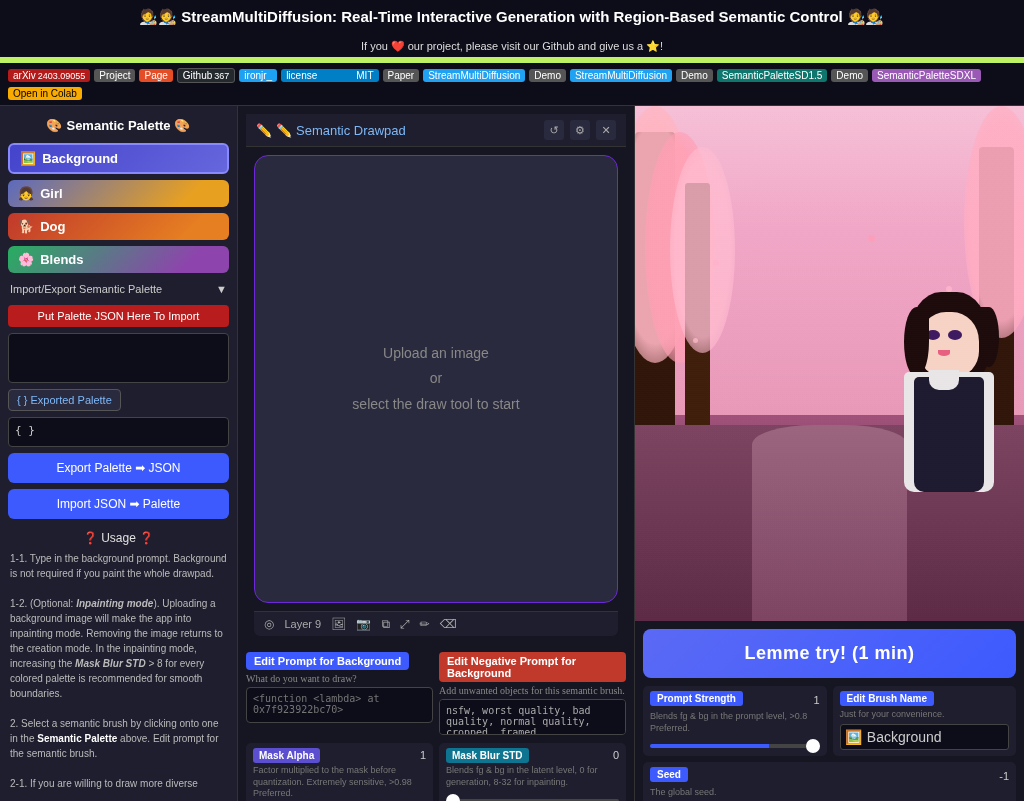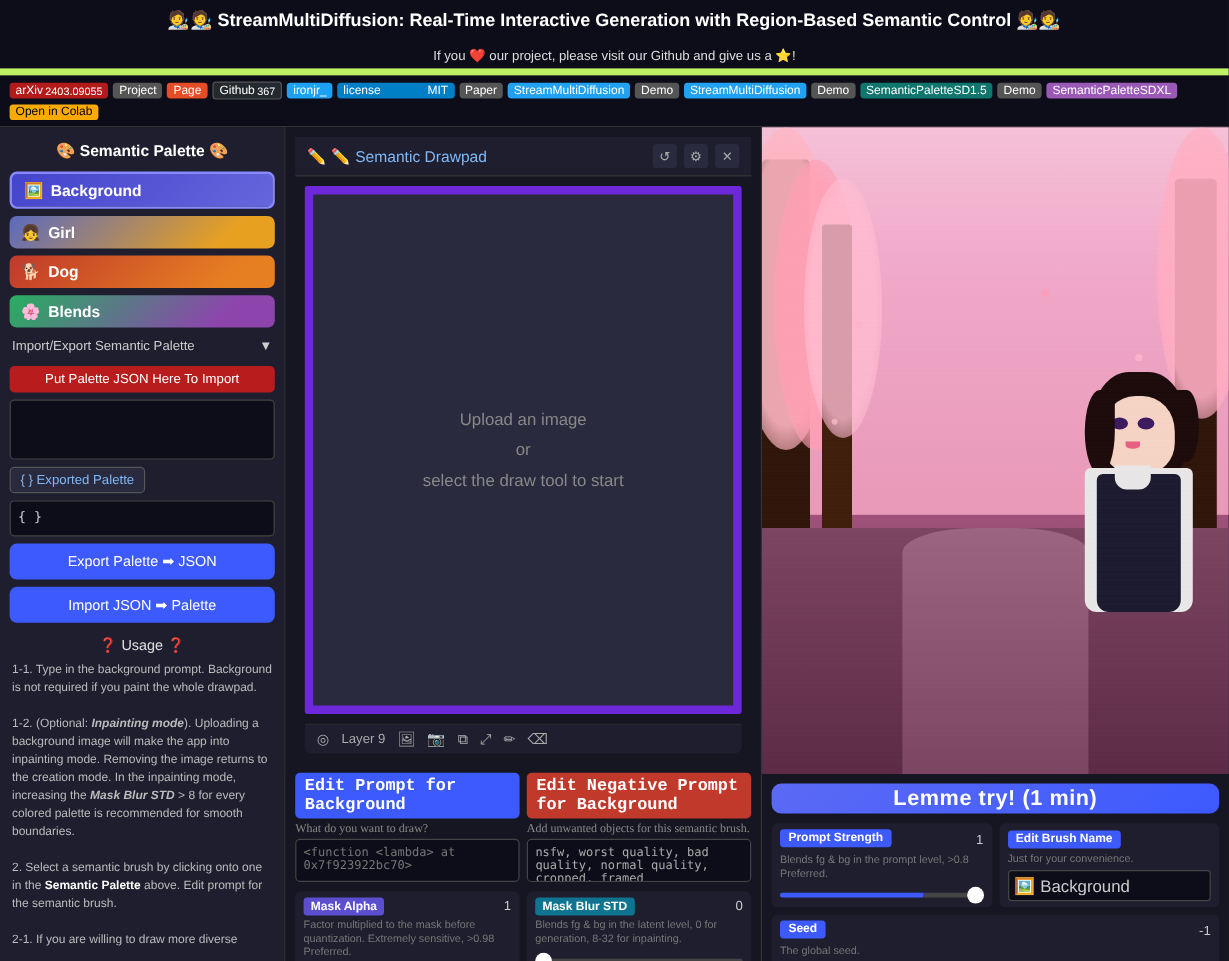--- a/index.html
+++ b/index.html
@@ -249,22 +249,22 @@
     }
 
     .canvas-area {
       flex: 1;
       background: #2a2a3e;
       display: flex;
       flex-direction: column;
       align-items: center;
       justify-content: center;
       margin: 8px;
-      border-radius: 2px;
-      border: 7px solid #6d28d9;
+      border-radius: 14px;
+      border: 1px solid #6d28d9;
       position: relative;
     }
     .canvas-placeholder {
       text-align: center;
       color: #888;
       font-size: 14px;
       line-height: 1.8;
     }
 
     .canvas-footer {
@@ -282,26 +282,25 @@
     .canvas-footer-icon {
       font-size: 12px;
       cursor: pointer;
     }
 
     .prompt-section-label {
       background: #3d5afe;
       color: #fff;
       border-radius: 4px;
       padding: 3px 8px;
-      font-size: 14px;
+      font-size: 11px;
       font-weight: bold;
       display: inline-block;
       margin-bottom: 3px;
       cursor: pointer;
-      font-family: Liberation Mono, monospace;
     }
     .prompt-section-label.negative {
       background: #c0392b;
     }
 
     .prompt-sub {
       font-size: 10px;
       color: #888;
       margin-bottom: 3px;
       font-family: Liberation Serif, serif;
@@ -385,21 +384,21 @@
       justify-content: center;
       overflow: hidden;
       position: relative;
     }
 
     .try-btn {
       background: linear-gradient(135deg, #5b6af5 0%, #3d5afe 100%);
       color: #fff;
       border: none;
       border-radius: 8px;
-      padding: 2px;
+      padding: 14px;
       font-size: 18px;
       font-weight: bold;
       cursor: pointer;
       margin: 8px;
       text-align: center;
       letter-spacing: 0.5px;
     }
 
     
     .right-prompts {

